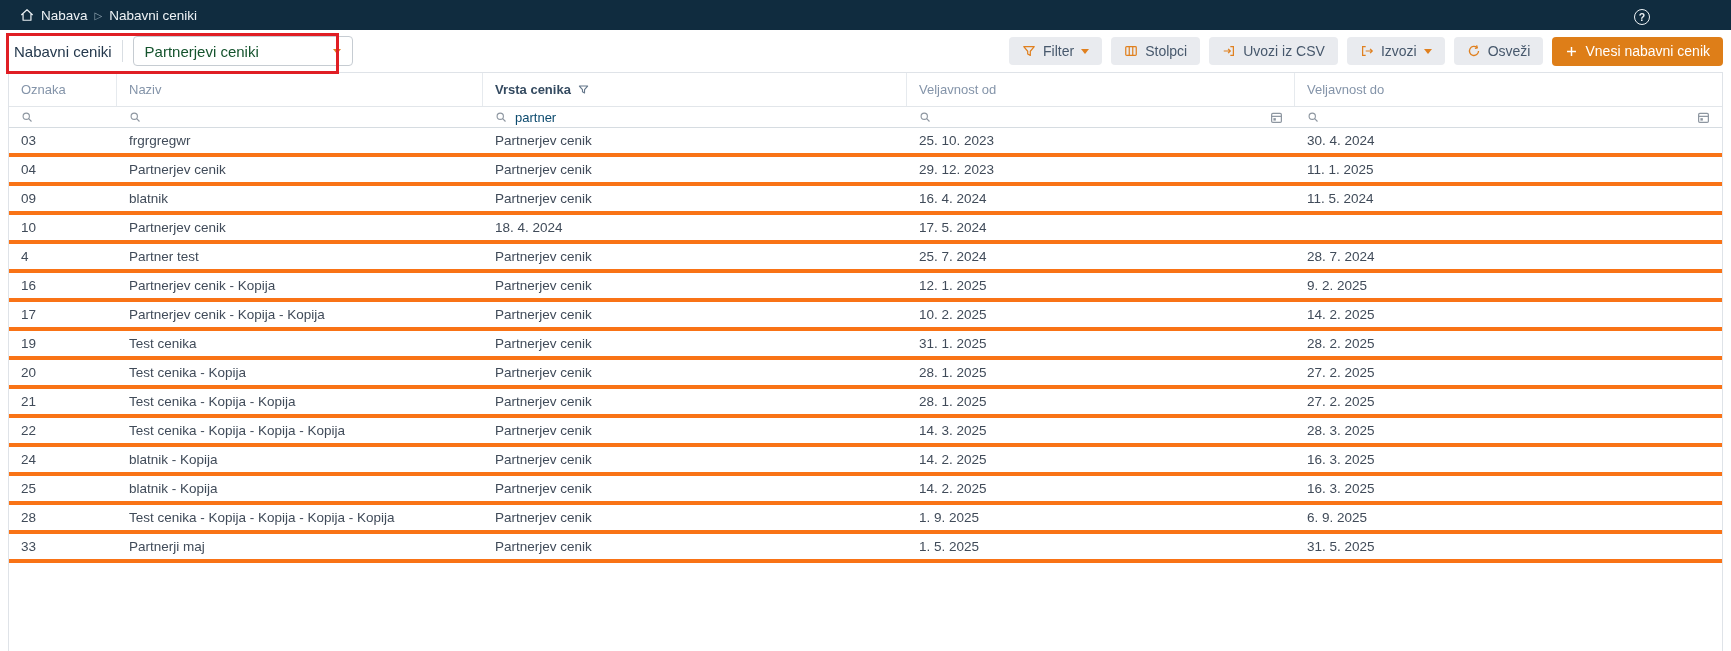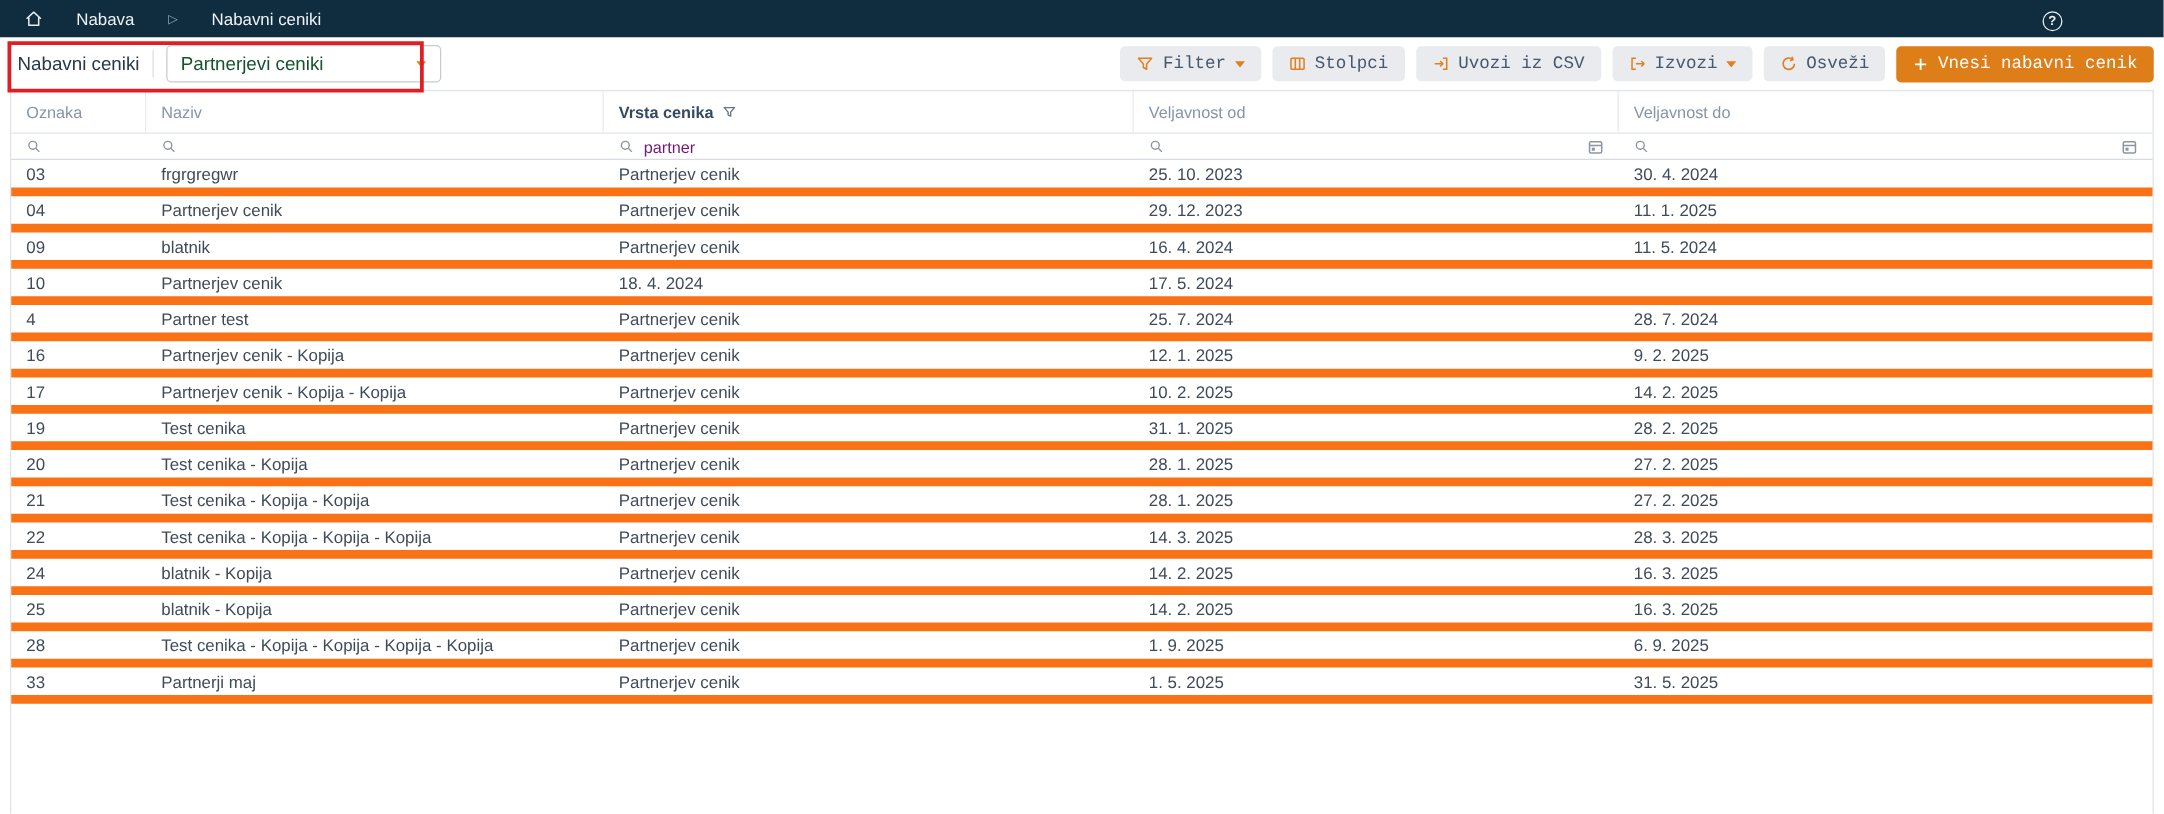--- a/index.html
+++ b/index.html
@@ -12,21 +12,21 @@
 
   
   .topbar {
     height: 30px;
     background: #102c3f;
     display: flex;
     align-items: center;
     justify-content: space-between;
     padding: 0 12px 0 20px;
   }
-  .crumbs { display: flex; align-items: center; gap: 27px; }
+  .crumbs { display: flex; align-items: center; gap: 7px; }
   .crumbs .icon-home { color: #e8eef2; display: flex; }
   .crumb { color: #eef3f6; font-size: 13.5px; cursor: default; }
   .crumb-sep { color: #93a7b4; font-size: 10px; line-height: 1; padding-top: 1px; }
   .topbar-right { display: flex; align-items: center; gap: 14px; flex-direction: column; }
   .env-label { color: #e0801f; font-size: 18px; letter-spacing: .4px; }
   .help-circle {
     width: 16px; height: 16px; border: 1.6px solid #eef3f6; border-radius: 50%;
     display: flex; align-items: center; justify-content: center;
     color: #eef3f6; font-size: 10.5px; font-weight: bold;
   }
@@ -57,21 +57,21 @@
     border-top: 5px solid #e0801f;
   }
   .annotation-rect {
     position: absolute; left: 6px; top: 33px; width: 333px; height: 41px;
     border: 3px solid #e01e24; pointer-events: none; z-index: 5;
   }
   .right-group { display: flex; align-items: center; gap: 9px; }
   .btn {
     height: 28px; background: #e9ebef; border: none; border-radius: 4px;
     display: flex; align-items: center; gap: 7px; padding: 0 13px;
-    font-family: Liberation Mono, monospace;
+    font-family: Liberation Sans, sans-serif;
     font-size: 14px; color: #47586c; cursor: pointer; white-space: nowrap;
   }
   .btn .b-icon { color: #e0801f; display: flex; }
   .btn-primary { background: #de7e18; color: #ffffff; height: 29px; }
   .btn-primary .b-icon { color: #ffffff; }
 
   
   .grid {
     margin: 0 8px;
     height: 579px;
@@ -88,23 +88,23 @@
     display: flex; align-items: center; gap: 7px;
     padding: 0 12px; font-size: 13px; color: #8494a9;
     border-right: 1px solid #e6eaee; cursor: pointer; overflow: hidden; white-space: nowrap;
   }
   .gh-cell:last-child { border-right: none; }
   .gh-cell.filtered { color: #344a60; font-weight: bold; }
   .gh-funnel { color: #64768a; display: flex; }
   .filter-row { height: 21px; border-bottom: 1px solid #d6dce1; }
   .f-cell { display: flex; align-items: center; padding: 0 12px; overflow: hidden; }
   .f-search { color: #8d96a0; display: flex; margin-right: 8px; flex: 0 0 auto; cursor: pointer; }
-  .f-value { font-size: 13px; color: #701a75; white-space: nowrap; }
+  .f-value { font-size: 13px; color: #0c4a6e; white-space: nowrap; }
   .f-cal { color: #8d96a0; display: flex; margin-left: auto; flex: 0 0 auto; cursor: pointer; }
-  .row { height: 29px; border-bottom: 7px solid #f97316; cursor: pointer; }
+  .row { height: 29px; border-bottom: 4px solid #f97316; cursor: pointer; }
   .cell {
     display: flex; align-items: center; padding: 0 12px;
     font-size: 13.5px; color: #404b59; overflow: hidden; white-space: nowrap;
   }
   svg { display: block; }
 </style>
 </head>
 <body>
 
 <div class="topbar">

